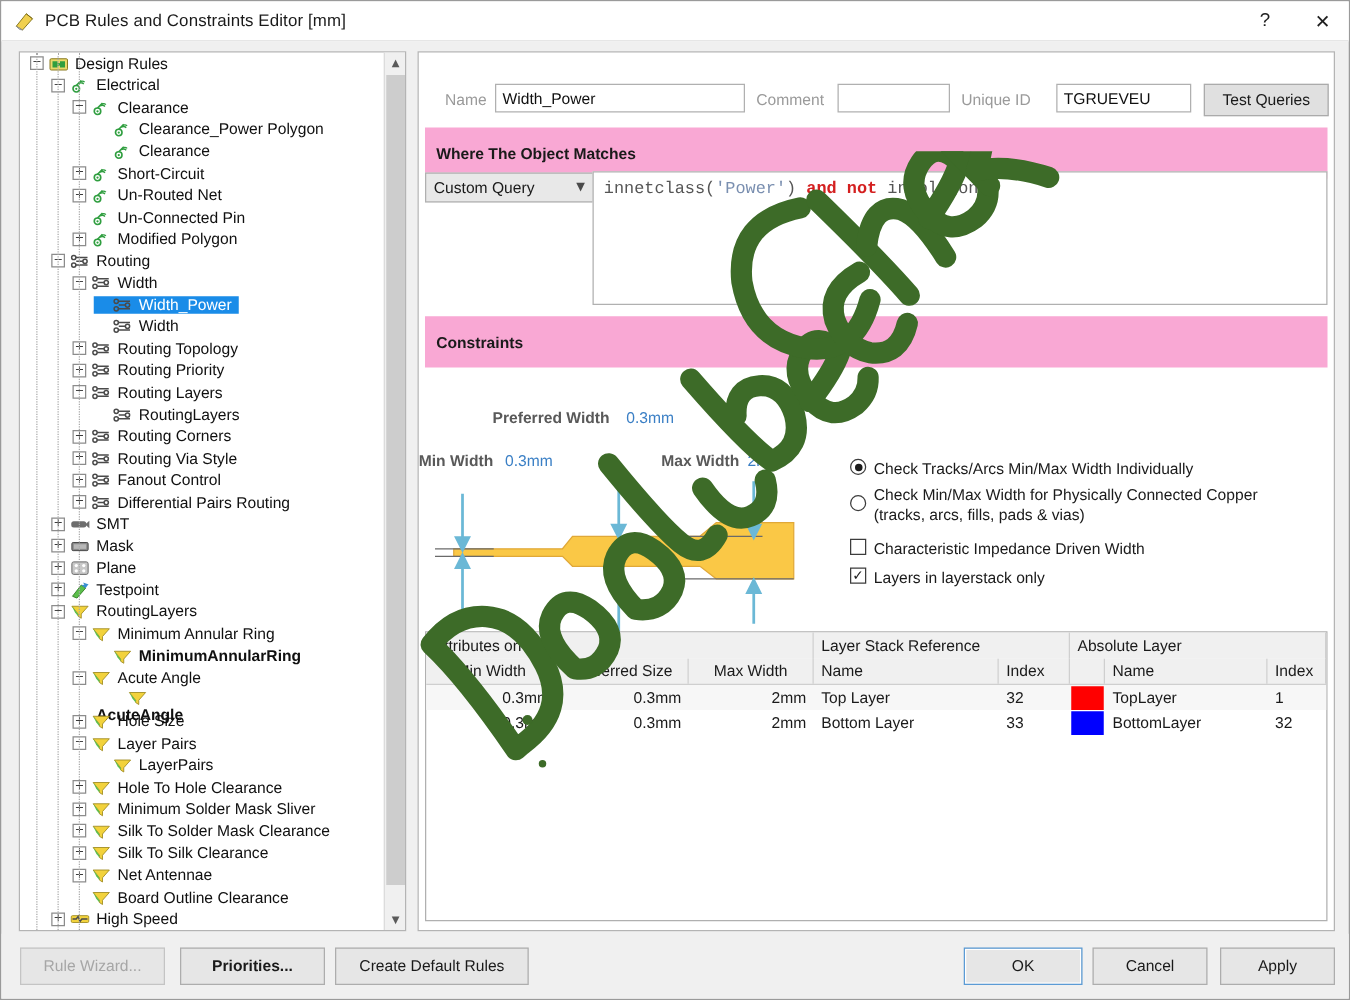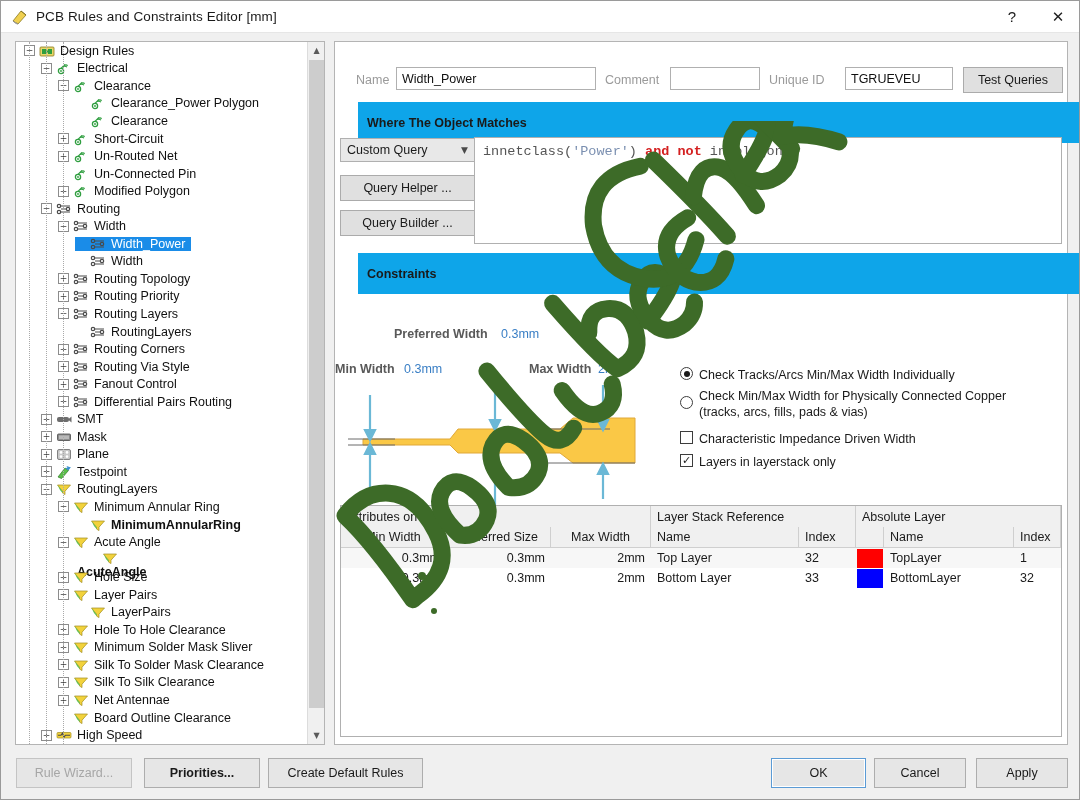--- a/index.html
+++ b/index.html
@@ -97,22 +97,22 @@
   }
   #btn-testqueries {
     position:absolute; left:628px; top:25px; width:100px; height:26px;
     background:#e0e0e0; border:1px solid #ababab;
     font-size:12.5px; color:#1a1a1a;
     display:flex; align-items:center; justify-content:center;
   }
 
   
   .sect {
-    position:absolute; left:23px; width:722px; height:41px;
-    background:#0ea5e9; display:flex; align-items:center;
+    position:absolute; left:5px; width:722px; height:41px;
+    background:#f9a8d4; display:flex; align-items:center;
     padding-left:9px; font-size:12.5px; font-weight:bold; color:#1a1a1a;
   }
   #sect-where { top:60px; }
   #sect-constraints { top:211px; }
 
   
   #qselect {
     position:absolute; left:5px; top:96px; width:135px; height:24px;
     background:#e8e8e8; border:1px solid #b0b0b0;
     display:flex; align-items:center; padding:0 6px;
@@ -692,22 +692,20 @@
       <div class="finput" style="left:510px; top:25px; width:108px;">TGRUEVEU</div>
       <div id="btn-testqueries">Test Queries</div>
     </div>
 
     <div class="sect" id="sect-where">Where The Object Matches</div>
 
     <div id="qselect">
       <span>Custom Query</span>
       <span class="chev">▼</span>
     </div>
-    <div class="qbtn" id="btn-qhelper">Query Helper ...</div>
-    <div class="qbtn" id="btn-qbuilder">Query Builder ...</div>
 
     <div id="qbox">
       <div id="qtext"><span>innetclass(</span><span class="str">'Power'</span><span>) </span><span class="kw">and not</span><span> inpolygon</span></div>
     </div>
 
     <div class="sect" id="sect-constraints">Constraints</div>
 
     <div id="cgraphic">
       <span class="dimlabel" style="left:59px; top:45px;">Preferred Width</span>
       <span class="dimval" style="left:166px; top:45px;">0.3mm</span>

